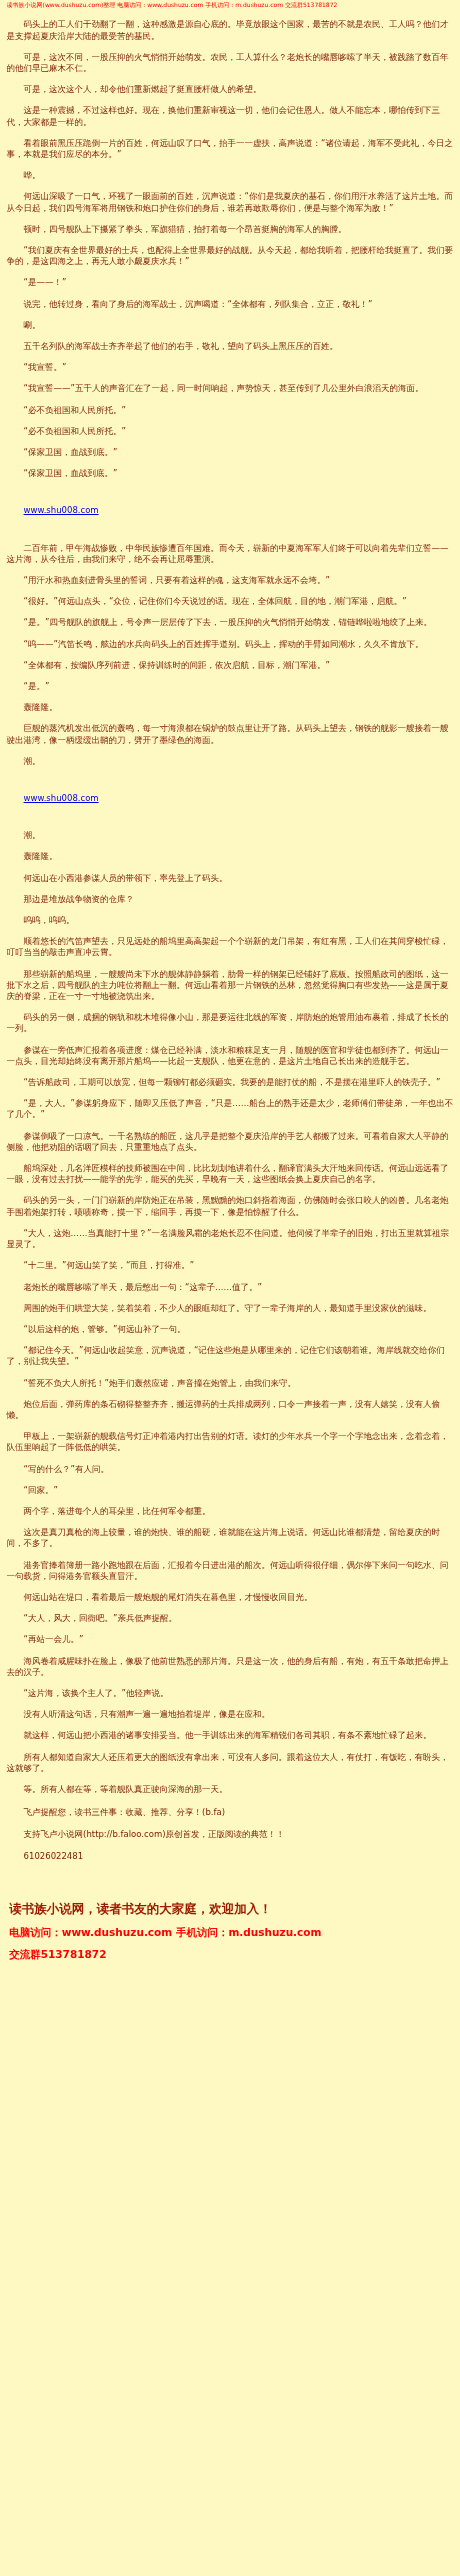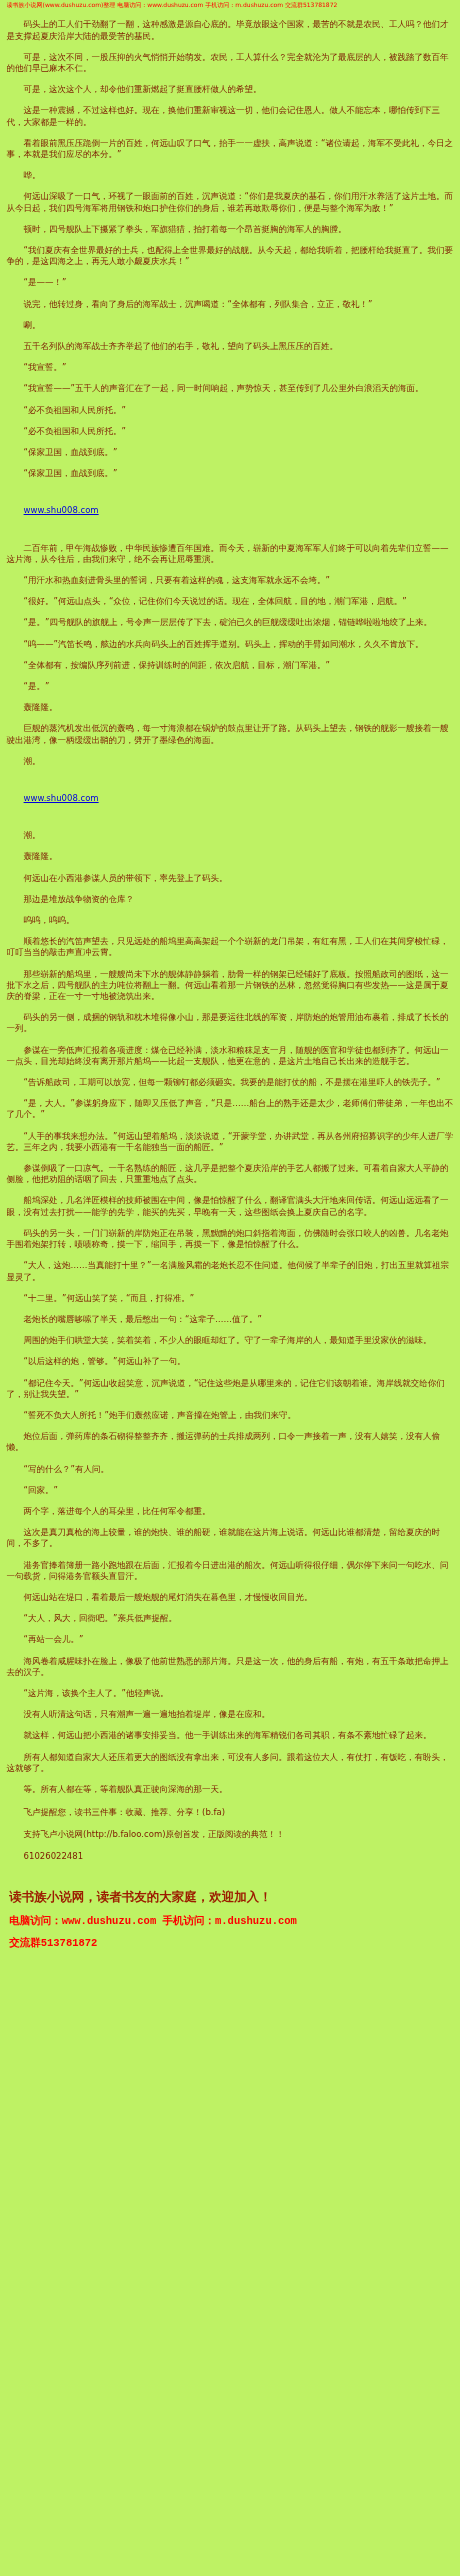--- a/index.html
+++ b/index.html
@@ -6,21 +6,21 @@
     margin: 0;
     padding: 0;
     background: #00e800;
     font-family: "DejaVu Sans", sans-serif;
   }
   .page {
     width: 460px;
     min-height: 2576px;
     box-sizing: border-box;
     padding: 1.3px 6.6px 26px 6.6px;
-    background: #bef264;
+    background: #fef9c3;
   }
   .top-note {
     color: #ff0000;
     font-size: 6px;
     line-height: 8px;
     white-space: nowrap;
     overflow: hidden;
   }
   .content {
     margin-top: 6.6px;
@@ -48,23 +48,22 @@
     margin-top: 12px;
   }
   .notice .notice-line {
     color: #7c1a00;
     font-size: 8.5px;
     line-height: 11.2px;
     margin: 10.5px 0;
     text-indent: 2em;
   }
   .footer {
-    margin-top: 27px;
+    margin-top: 39px;
     padding-left: 2.6px;
-    font-family: Liberation Mono, monospace;
   }
   .footer .f1 {
     color: #9b1c00;
     font-size: 12.5px;
     font-weight: bold;
     margin: 8px 0;
   }
   .footer .f2 {
     color: #ff0000;
     font-size: 10.5px;
@@ -80,21 +79,21 @@
 </style>
 </head>
 <body>
 
 <div class="page">
 
   <div class="top-note">读书族小说网(www.dushuzu.com)整理 电脑访问：www.dushuzu.com 手机访问：m.dushuzu.com 交流群513781872</div>
 
   <div class="content">
       <p class="para">码头上的工人们干劲翻了一翻，这种感激是源自心底的。毕竟放眼这个国家，最苦的不就是农民、工人吗？他们才是支撑起夏庆沿岸大陆的最受苦的基民。</p>
-      <p class="para">可是，这次不同，一股压抑的火气悄悄开始萌发。农民，工人算什么？完全就沦为了最底层的人，被践踏了数百年的他们早已麻木不仁。</p>
+      <p class="para">可是，这次不同，一股压抑的火气悄悄开始萌发。农民，工人算什么？老炮长的嘴唇哆嗦了半天，被践踏了数百年的他们早已麻木不仁。</p>
       <p class="para">可是，这次这个人，却令他们重新燃起了挺直腰杆做人的希望。</p>
       <p class="para">这是一种震撼，不过这样也好。现在，换他们重新审视这一切，他们会记住恩人。做人不能忘本，哪怕传到下三代，大家都是一样的。</p>
       <p class="para">看着眼前黑压压跪倒一片的百姓，何远山叹了口气，抬手一一虚扶，高声说道：“诸位请起，海军不受此礼，今日之事，本就是我们应尽的本分。”</p>
       <p class="para">哗。</p>
       <p class="para">何远山深吸了一口气，环视了一眼面前的百姓，沉声说道：“你们是我夏庆的基石，你们用汗水养活了这片土地。而从今日起，我们四号海军将用钢铁和炮口护住你们的身后，谁若再敢欺辱你们，便是与整个海军为敌！”</p>
       <p class="para">顿时，四号舰队上下攥紧了拳头，军旗猎猎，拍打着每一个昂首挺胸的海军人的胸膛。</p>
       <p class="para">“我们夏庆有全世界最好的士兵，也配得上全世界最好的战舰。从今天起，都给我听着，把腰杆给我挺直了。我们要争的，是这四海之上，再无人敢小觑夏庆水兵！”</p>
       <p class="para">“是——！”</p>
       <p class="para">说完，他转过身，看向了身后的海军战士，沉声喝道：“全体都有，列队集合，立正，敬礼！”</p>
       <p class="para">唰。</p>
@@ -102,51 +101,51 @@
       <p class="para">“我宣誓。”</p>
       <p class="para">“我宣誓——”五千人的声音汇在了一起，同一时间响起，声势惊天，甚至传到了几公里外白浪滔天的海面。</p>
       <p class="para">“必不负祖国和人民所托。”</p>
       <p class="para">“必不负祖国和人民所托。”</p>
       <p class="para">“保家卫国，血战到底。”</p>
       <p class="para">“保家卫国，血战到底。”</p>
       <a class="shu-link" href="#">www.shu008.com</a>
       <p class="para">二百年前，甲午海战惨败，中华民族惨遭百年国难。而今天，崭新的中夏海军军人们终于可以向着先辈们立誓——这片海，从今往后，由我们来守，绝不会再让屈辱重演。</p>
       <p class="para">“用汗水和热血刻进骨头里的誓词，只要有着这样的魂，这支海军就永远不会垮。”</p>
       <p class="para">“很好。”何远山点头，“众位，记住你们今天说过的话。现在，全体回航，目的地，潮门军港，启航。”</p>
-      <p class="para">“是。”四号舰队的旗舰上，号令声一层层传了下去，碇泊已久的巨舰缓缓吐出浓烟，锚链哗啦啦地绞了上来。</p>
+      <p class="para">“是。”四号舰队的旗舰上，号令声一层层传了下去，一股压抑的火气悄悄开始萌发，锚链哗啦啦地绞了上来。</p>
       <p class="para">“呜——”汽笛长鸣，舷边的水兵向码头上的百姓挥手道别。码头上，挥动的手臂如同潮水，久久不肯放下。</p>
       <p class="para">“全体都有，按编队序列前进，保持训练时的间距，依次启航，目标，潮门军港。”</p>
       <p class="para">“是。”</p>
       <p class="para">轰隆隆。</p>
       <p class="para">巨舰的蒸汽机发出低沉的轰鸣，每一寸海浪都在锅炉的鼓点里让开了路。从码头上望去，钢铁的舰影一艘接着一艘驶出港湾，像一柄缓缓出鞘的刀，劈开了墨绿色的海面。</p>
       <p class="para">潮。</p>
       <a class="shu-link" href="#">www.shu008.com</a>
       <p class="para">潮。</p>
       <p class="para">轰隆隆。</p>
       <p class="para">何远山在小西港参谋人员的带领下，率先登上了码头。</p>
       <p class="para">那边是堆放战争物资的仓库？</p>
       <p class="para">呜呜，呜呜。</p>
       <p class="para">顺着悠长的汽笛声望去，只见远处的船坞里高高架起一个个崭新的龙门吊架，有红有黑，工人们在其间穿梭忙碌，叮叮当当的敲击声直冲云霄。</p>
       <p class="para">那些崭新的船坞里，一艘艘尚未下水的舰体静静躺着，肋骨一样的钢架已经铺好了底板。按照船政司的图纸，这一批下水之后，四号舰队的主力吨位将翻上一翻。何远山看着那一片钢铁的丛林，忽然觉得胸口有些发热——这是属于夏庆的脊梁，正在一寸一寸地被浇筑出来。</p>
       <p class="para">码头的另一侧，成捆的钢轨和枕木堆得像小山，那是要运往北线的军资，岸防炮的炮管用油布裹着，排成了长长的一列。</p>
       <p class="para">参谋在一旁低声汇报着各项进度：煤仓已经补满，淡水和粮秣足支一月，随舰的医官和学徒也都到齐了。何远山一一点头，目光却始终没有离开那片船坞——比起一支舰队，他更在意的，是这片土地自己长出来的造舰手艺。</p>
       <p class="para">“告诉船政司，工期可以放宽，但每一颗铆钉都必须砸实。我要的是能打仗的船，不是摆在港里吓人的铁壳子。”</p>
       <p class="para">“是，大人。”参谋躬身应下，随即又压低了声音，“只是……船台上的熟手还是太少，老师傅们带徒弟，一年也出不了几个。”</p>
-      <p class="para">“人手的事我来想办法。”何远山望着船坞，淡淡说道，“开蒙学堂，办讲武堂，再从各州府招募识字的少年人进厂学艺。三年之内，我要小西港有一千名能独当一面的船匠。”</p>
       <p class="para">参谋倒吸了一口凉气。一千名熟练的船匠，这几乎是把整个夏庆沿岸的手艺人都搬了过来。可看着自家大人平静的侧脸，他把劝阻的话咽了回去，只重重地点了点头。</p>
-      <p class="para">船坞深处，几名洋匠模样的技师被围在中间，像是怕惊醒了什么，翻译官满头大汗地来回传话。何远山远远看了一眼，没有过去打扰——能学的先学，能买的先买，早晚有一天，这些图纸会换上夏庆自己的名字。</p>
+      <p class="para">船坞深处，几名洋匠模样的技师被围在中间，比比划划地讲着什么，翻译官满头大汗地来回传话。何远山远远看了一眼，没有过去打扰——能学的先学，能买的先买，早晚有一天，这些图纸会换上夏庆自己的名字。</p>
       <p class="para">码头的另一头，一门门崭新的岸防炮正在吊装，黑黝黝的炮口斜指着海面，仿佛随时会张口咬人的凶兽。几名老炮手围着炮架打转，啧啧称奇，摸一下，缩回手，再摸一下，像是怕惊醒了什么。</p>
       <p class="para">“大人，这炮……当真能打十里？”一名满脸风霜的老炮长忍不住问道。他伺候了半辈子的旧炮，打出五里就算祖宗显灵了。</p>
       <p class="para">“十二里。”何远山笑了笑，“而且，打得准。”</p>
       <p class="para">老炮长的嘴唇哆嗦了半天，最后憋出一句：“这辈子……值了。”</p>
       <p class="para">周围的炮手们哄堂大笑，笑着笑着，不少人的眼眶却红了。守了一辈子海岸的人，最知道手里没家伙的滋味。</p>
       <p class="para">“以后这样的炮，管够。”何远山补了一句。</p>
       <p class="para">“都记住今天。”何远山收起笑意，沉声说道，“记住这些炮是从哪里来的，记住它们该朝着谁。海岸线就交给你们了，别让我失望。”</p>
       <p class="para">“誓死不负大人所托！”炮手们轰然应诺，声音撞在炮管上，由我们来守。</p>
       <p class="para">炮位后面，弹药库的条石砌得整整齐齐，搬运弹药的士兵排成两列，口令一声接着一声，没有人嬉笑，没有人偷懒。</p>
+      <p class="para">甲板上，一架崭新的舰载信号灯正冲着港内打出告别的灯语。读灯的少年水兵一个字一个字地念出来，念着念着，队伍里响起了一阵低低的哄笑。</p>
       <p class="para">“写的什么？”有人问。</p>
       <p class="para">“回家。”</p>
       <p class="para">两个字，落进每个人的耳朵里，比任何军令都重。</p>
       <p class="para">这次是真刀真枪的海上较量，谁的炮快、谁的船硬，谁就能在这片海上说话。何远山比谁都清楚，留给夏庆的时间，不多了。</p>
       <p class="para">港务官捧着簿册一路小跑地跟在后面，汇报着今日进出港的船次。何远山听得很仔细，偶尔停下来问一句吃水、问一句载货，问得港务官额头直冒汗。</p>
       <p class="para">何远山站在堤口，看着最后一艘炮舰的尾灯消失在暮色里，才慢慢收回目光。</p>
       <p class="para">“大人，风大，回衙吧。”亲兵低声提醒。</p>
       <p class="para">“再站一会儿。”</p>
       <p class="para">海风卷着咸腥味扑在脸上，像极了他前世熟悉的那片海。只是这一次，他的身后有船，有炮，有五千条敢把命押上去的汉子。</p>
       <p class="para">“这片海，该换个主人了。”他轻声说。</p>

